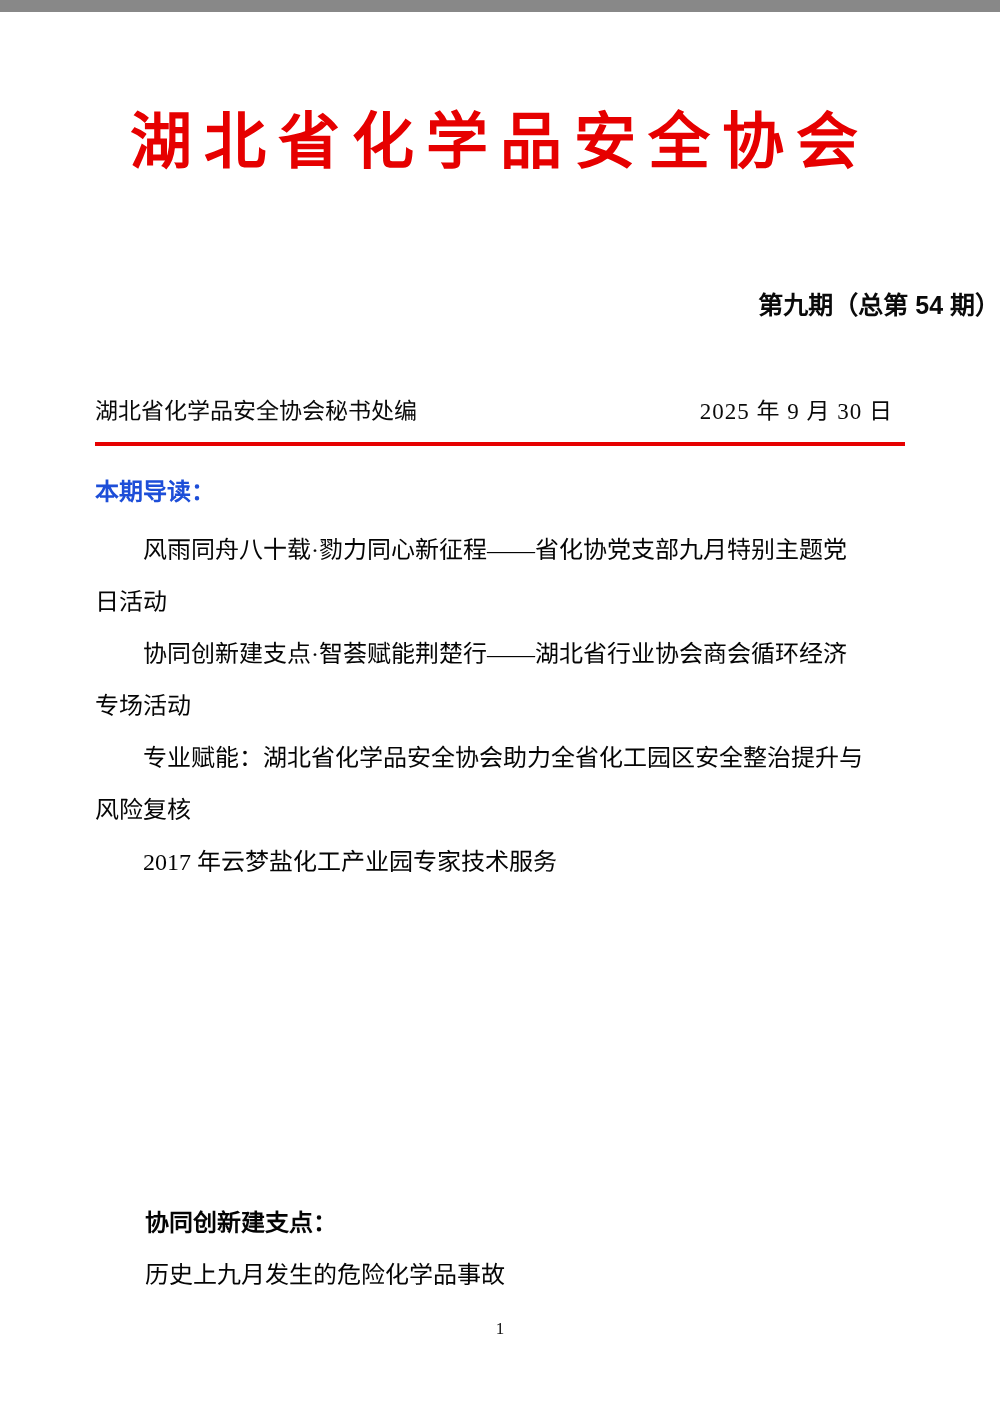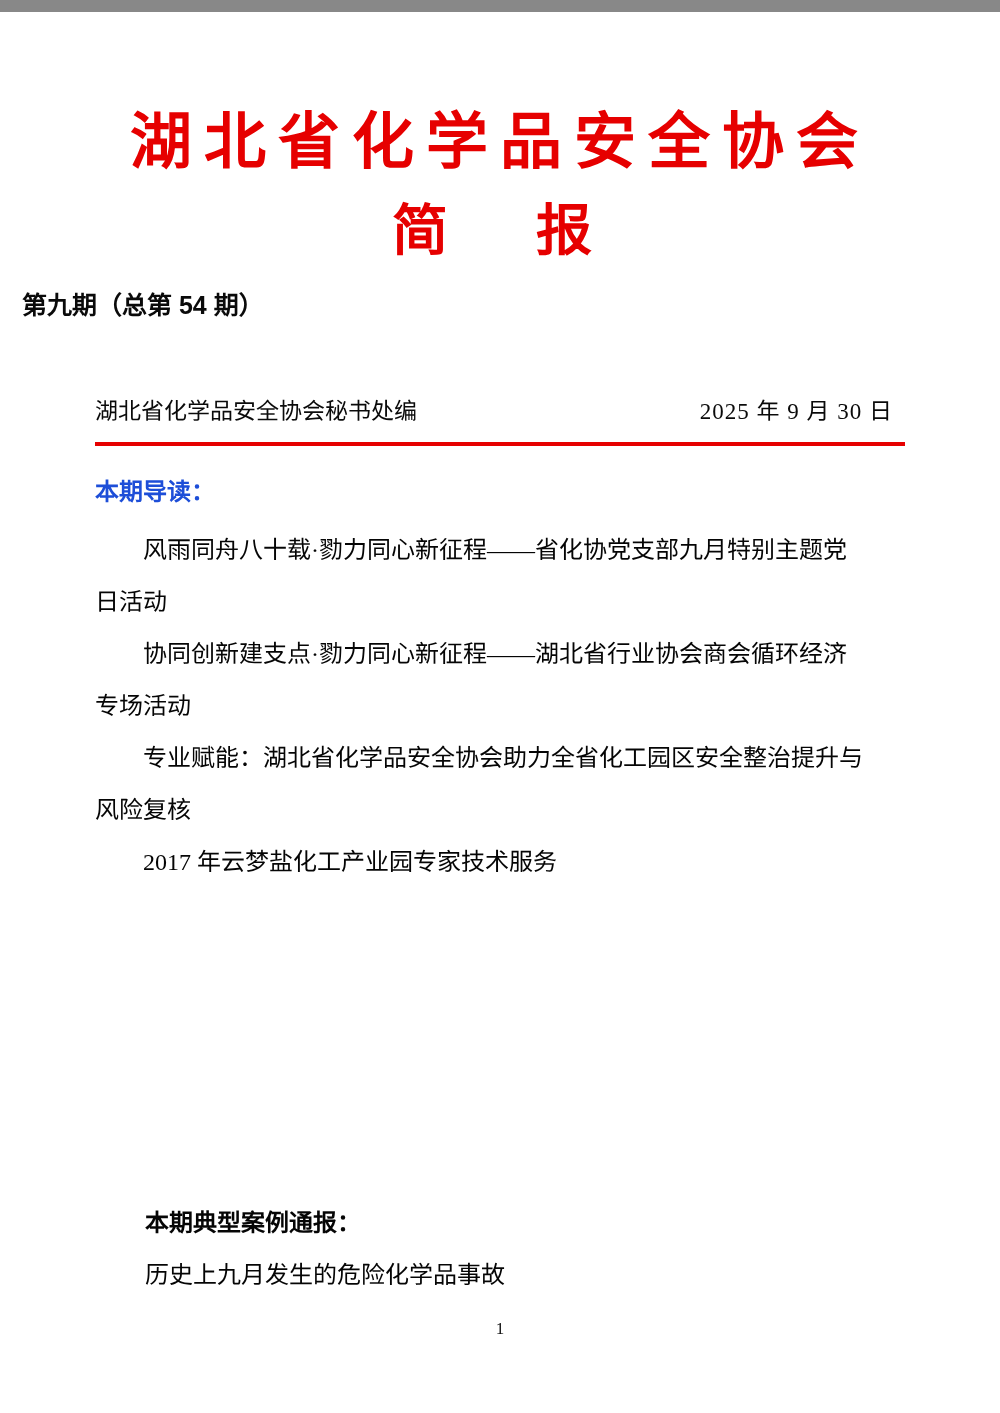--- a/index.html
+++ b/index.html
@@ -33,21 +33,21 @@
     font-size: 56px;
     line-height: 1.05;
     font-weight: bold;
     letter-spacing: 16px;
     color: var(--accent);
     white-space: nowrap;
   }
   .issue-line {
     position: absolute;
     top: 273px; left: 0; width: 100%;
-    text-align: left;
+    text-align: right;
     font-family: "Liberation Sans", sans-serif;
     font-weight: 600;
     font-size: 25px;
     color: #0a0a0a;
     white-space: nowrap;
     padding-left: 22px;
   }
   .meta-row {
     position: absolute;
     top: 380px; left: 95px; width: 810px;
@@ -106,42 +106,41 @@
     color: #111;
   }
 </style>
 </head>
 <body>
 
 <div class="page">
 
   <div class="org-title">湖北省化学品安全协会</div>
 
-  <div class="bulletin-title">简　报</div>
 
   <div class="issue-line">第九期（总第 54 期）</div>
 
   <div class="meta-row">
     <span class="editor">湖北省化学品安全协会秘书处编</span>
     <span class="date">2025 年 9 月 30 日</span>
   </div>
 
   <div class="rule"></div>
 
   <div class="lead-heading">本期导读：</div>
 
   <div class="lead-body">
     <div class="line indent">风雨同舟八十载·勠力同心新征程——省化协党支部九月特别主题党</div>
     <div class="line">日活动</div>
-    <div class="line indent">协同创新建支点·勠力同心新征程——湖北省行业协会商会循环经济</div>
+    <div class="line indent">协同创新建支点·智荟赋能荆楚行——湖北省行业协会商会循环经济</div>
     <div class="line">专场活动</div>
     <div class="line indent">专业赋能：湖北省化学品安全协会助力全省化工园区安全整治提升与</div>
     <div class="line">风险复核</div>
     <div class="line indent">2017 年云梦盐化工产业园专家技术服务</div>
   </div>
 
-  <div class="cases-heading">本期典型案例通报：</div>
+  <div class="cases-heading">协同创新建支点：</div>
 
   <div class="cases-item">历史上九月发生的危险化学品事故</div>
 
   <div class="page-number">1</div>
 
 </div>
 
 </body></html>

